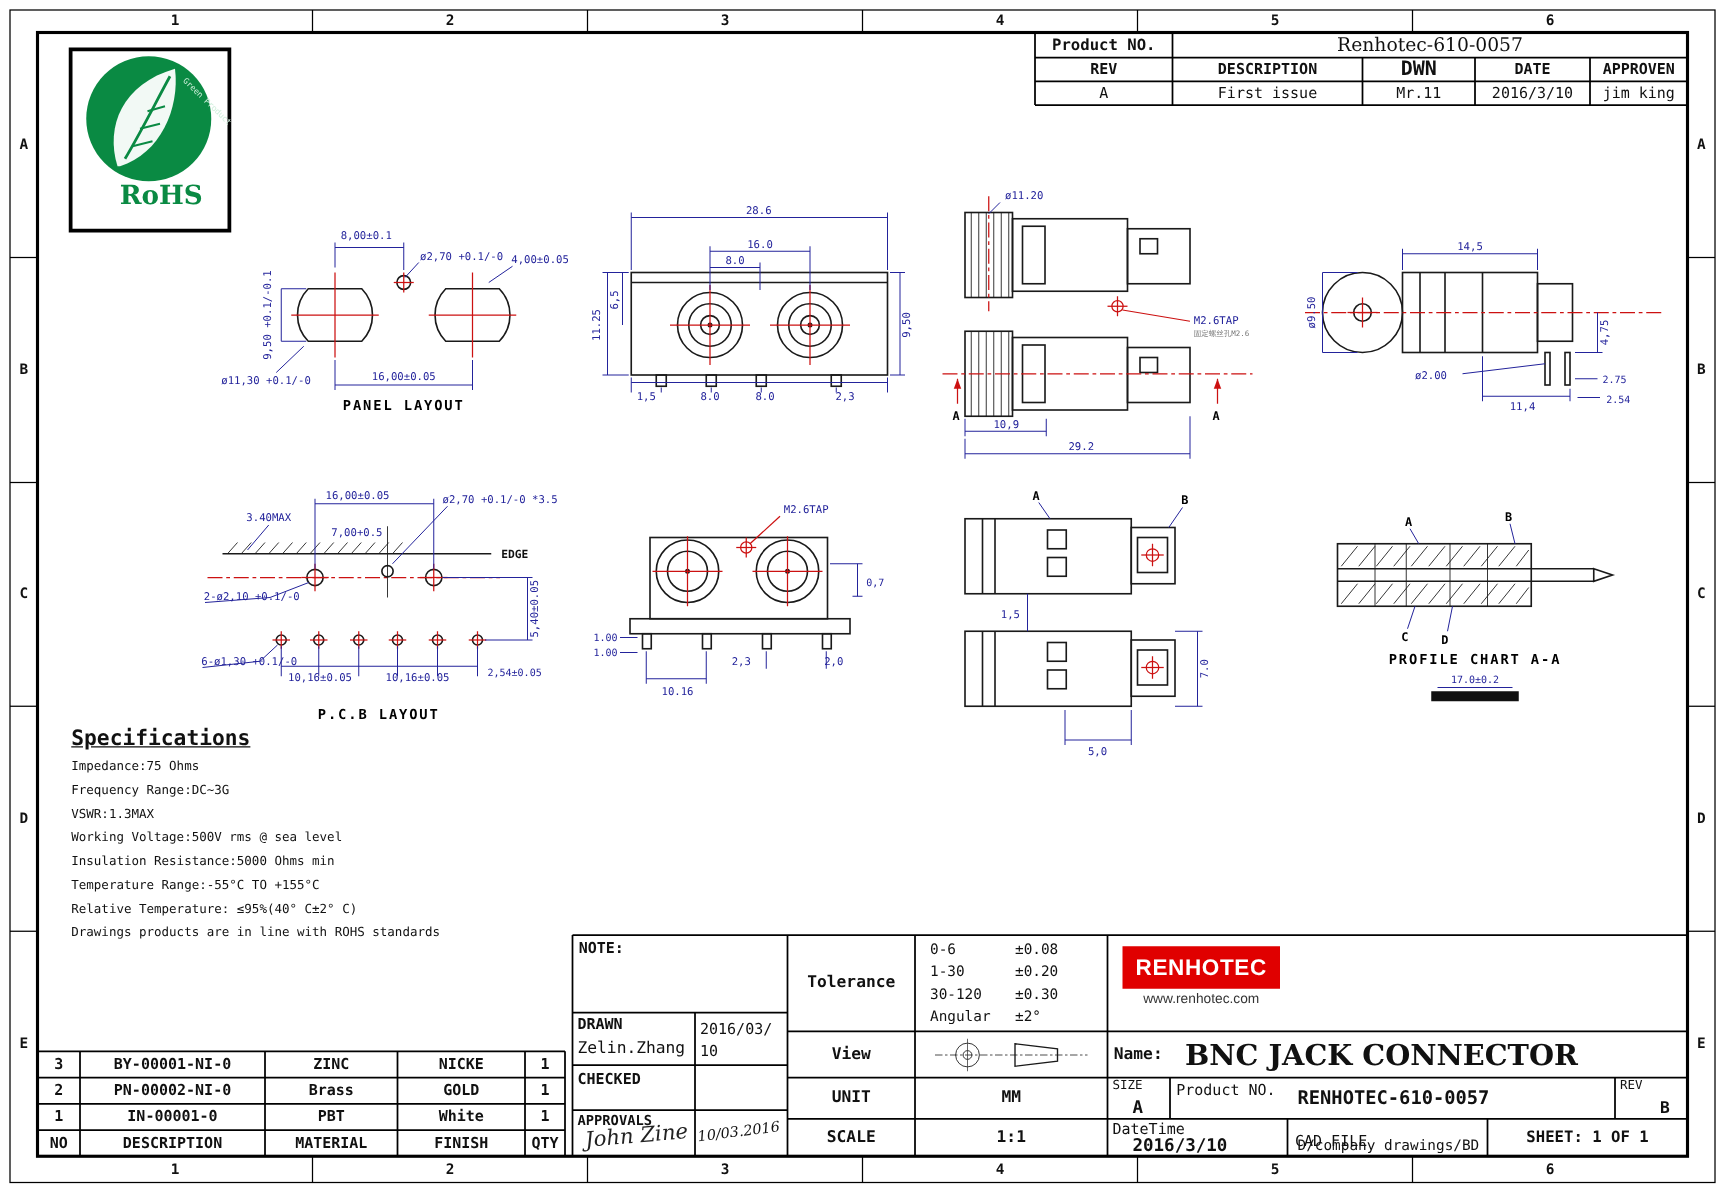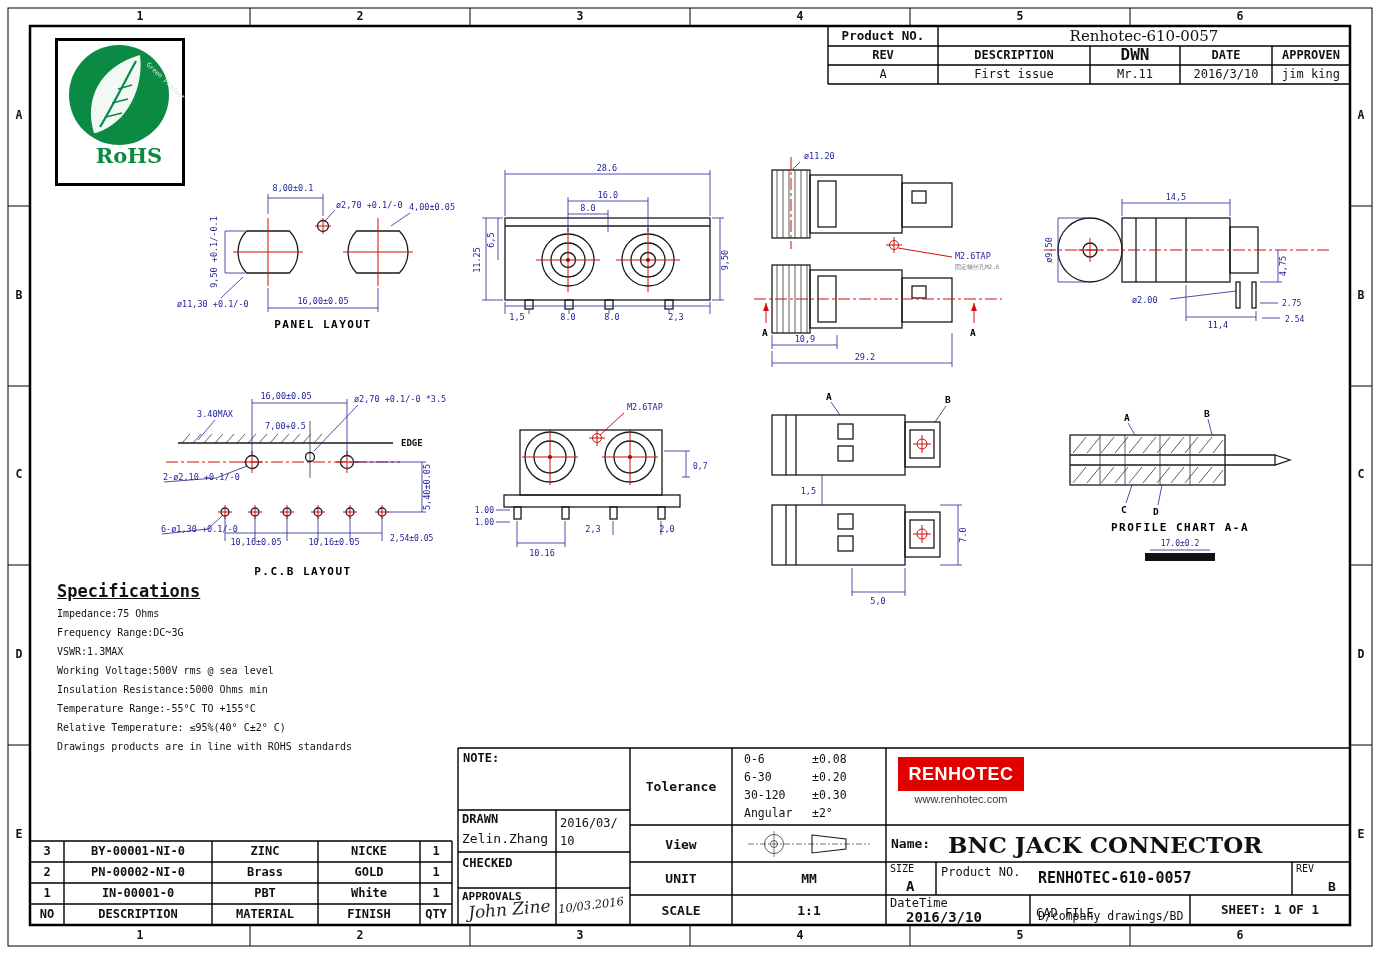--- a/index.html
+++ b/index.html
@@ -599,21 +599,21 @@
   <div class="t" style="left:462px;top:832px;font-size:13px">Zelin.Zhang</div>
   <div class="t" style="left:560px;top:814px;width:60px;font-size:12px;line-height:1.5;white-space:normal;word-break:break-all">2016/03/10</div>
   <div class="t mono-b" style="left:462px;top:857px;font-size:12px">CHECKED</div>
   <div class="t mono-b" style="left:462px;top:891px;font-size:11px">APPROVALS</div>
   <div class="t serif" style="left:468px;top:901px;font-size:17px;font-style:italic;transform:rotate(-5deg);color:#222">John Zine</div>
   <div class="t serif" style="left:558px;top:900px;font-size:11.5px;font-style:italic;transform:rotate(-7deg)">10/03.2016</div>
 
   <div class="t tc mono-b" style="left:681px;top:786px;font-size:13px">Tolerance</div>
   <div class="t" style="left:744px;top:754px;font-size:11.5px">0-6</div>
   <div class="t" style="left:812px;top:754px;font-size:11.5px">±0.08</div>
-  <div class="t" style="left:744px;top:772px;font-size:11.5px">6-30</div>
+  <div class="t" style="left:744px;top:772px;font-size:11.5px">1-30</div>
   <div class="t" style="left:812px;top:772px;font-size:11.5px">±0.20</div>
   <div class="t" style="left:744px;top:790px;font-size:11.5px">30-120</div>
   <div class="t" style="left:812px;top:790px;font-size:11.5px">±0.30</div>
   <div class="t" style="left:744px;top:808px;font-size:11.5px">Angular</div>
   <div class="t" style="left:812px;top:808px;font-size:11.5px">±2°</div>
 
   <div class="t tc mono-b" style="left:681px;top:844px;font-size:13px">View</div>
   <svg width="140" height="30" style="left:740px;top:829px">
     <line x1="8" y1="15" x2="130" y2="15" stroke="#333" stroke-width="0.7" stroke-dasharray="6 2 2 2"></line>
     <circle cx="34" cy="15" r="9.5" class="geo2" stroke-width="1.1"></circle>

